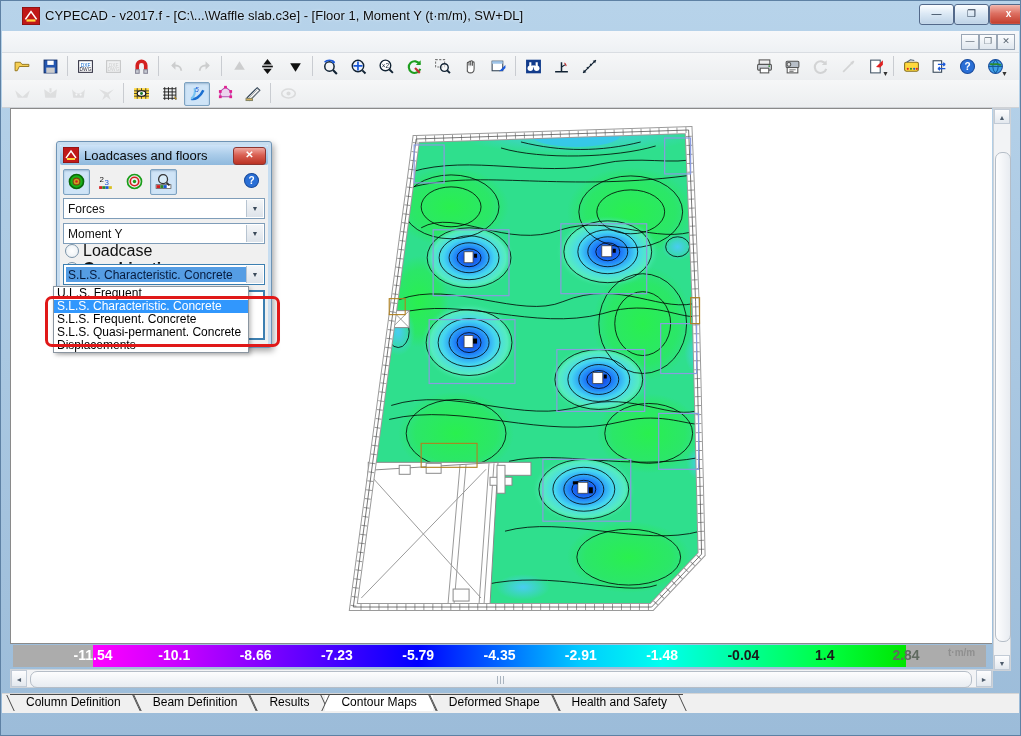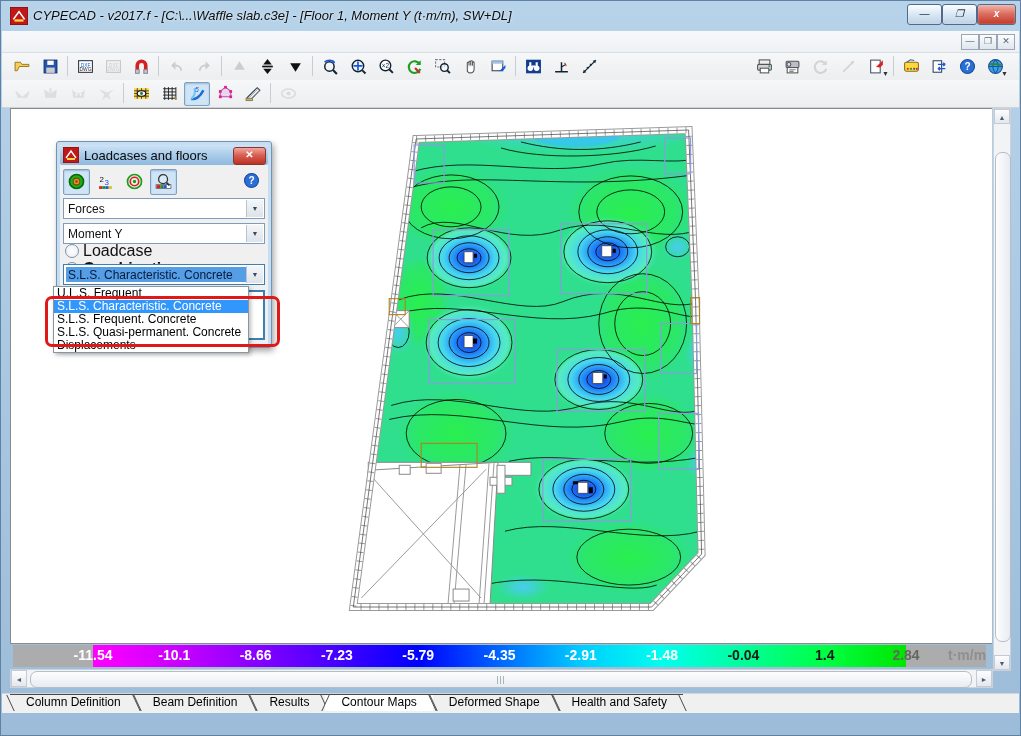--- a/index.html
+++ b/index.html
@@ -1,20 +1,20 @@
 <!DOCTYPE html>
 <html><head>
 <meta charset="utf-8">
 <style>
   html,body{margin:0;padding:0;}
   body{font-family:"Liberation Sans",sans-serif;background:#555;}
   .window{position:relative;width:1021px;height:736px;background:linear-gradient(#b7d3ea,#9cbcd9);overflow:hidden;
           border:1px solid #5e81a4;box-sizing:border-box;font-size:13px;color:#111;}
   
-  .titlebar{position:absolute;left:0;top:0;right:0;height:18px;font-style:italic;}
+  .titlebar{position:absolute;left:12px;top:0;right:0;height:18px;}
   .title-icon{position:absolute;left:9px;top:6px;width:18px;height:18px;}
   .title-text{position:absolute;left:32px;top:7px;font-size:13px;color:#0c0c0c;text-shadow:0 0 3px #e8f2fb;white-space:nowrap;}
   .capbtn{position:absolute;top:3px;height:19px;border:1px solid #53698a;border-radius:3px;
           background:linear-gradient(#fdfeff,#dce9f5 45%,#bdd2e6);box-shadow:inset 0 0 1px #fff;text-align:center;
           font-size:10px;line-height:17px;color:#27384e;}
   .capbtn.close{background:linear-gradient(#f2b5ab,#dd6f61 45%,#c13a2a);color:#fff;font-weight:bold;}
   
   .menubar{position:absolute;left:1px;top:30px;right:1px;height:21px;background:linear-gradient(#f7f8fa,#eef1f4);border-bottom:1px solid #d9dde2;}
   .menu-item{display:inline-block;padding:2px 9px;font-size:13px;color:#000;cursor:default;}
   .menu-item u{text-decoration:underline;}
@@ -39,21 +39,21 @@
   .vscroll .arrow{position:absolute;left:0;width:16px;height:15px;text-align:center;font-size:7px;color:#4f5d6d;line-height:15px;background:linear-gradient(#fdfdfe,#e3e8ee);border:1px solid #c2cbd6;box-sizing:border-box;}
   .vthumb{position:absolute;left:1px;width:14px;border:1px solid #b5bdc7;border-radius:7px;background:linear-gradient(90deg,#fdfdfe,#e8ecf1);}
   .hscroll{position:absolute;left:9px;top:668px;width:983px;height:19px;background:#f2f3f5;border:1px solid #cdd2d8;box-sizing:border-box;}
   .hscroll .arrow{position:absolute;top:0;width:16px;height:17px;text-align:center;font-size:7px;color:#4f5d6d;line-height:17px;background:linear-gradient(#fdfdfe,#e3e8ee);border:1px solid #c2cbd6;box-sizing:border-box;}
   .hthumb{position:absolute;top:1px;height:15px;border:1px solid #b5bdc7;border-radius:7px;background:linear-gradient(#fdfdfe,#e8ecf1);}
   .hgrip{position:absolute;top:4px;width:9px;height:8px;background:repeating-linear-gradient(90deg,#aab4bf 0,#aab4bf 1px,transparent 1px,transparent 3px);}
   
   .colorbar{position:absolute;left:12px;top:644px;width:973px;height:22px;background:#acacac;}
   .cb-gradient{position:absolute;left:80px;top:0;width:813px;height:22px;}
   .cb-label{position:absolute;top:2px;transform:translateX(-50%);font-size:14px;font-weight:bold;white-space:nowrap;}
-  .cb-unit{position:absolute;top:2px;left:935px;font-size:14px;font-weight:bold;}
+  .cb-unit{position:absolute;top:2px;left:935px;font-size:10px;font-weight:bold;}
   
   .tabsbar{position:absolute;left:1px;right:1px;top:692px;height:19px;background:#f0f0f0;border-top:1px solid #d5d5d5;}
   .tab{position:relative;display:inline-block;height:17px;line-height:16px;padding:0 16px;font-size:12px;color:#000;}
   .tab .shape{position:absolute;left:0;right:0;top:0;bottom:0;border-top:1px solid #4a4a4a;z-index:0;}
   .tab .shape i{position:absolute;top:0;bottom:0;width:1px;background:#4a4a4a;}
   .tab .lbl{position:relative;z-index:1;}
   .tab.active{background:#fff;}
   
   .statusbar{position:absolute;left:1px;right:1px;top:711px;height:19px;background:#f0f0f0;border-top:1px solid #c9c9c9;font-size:12px;}
   .status-left{position:absolute;left:8px;top:2px;}

